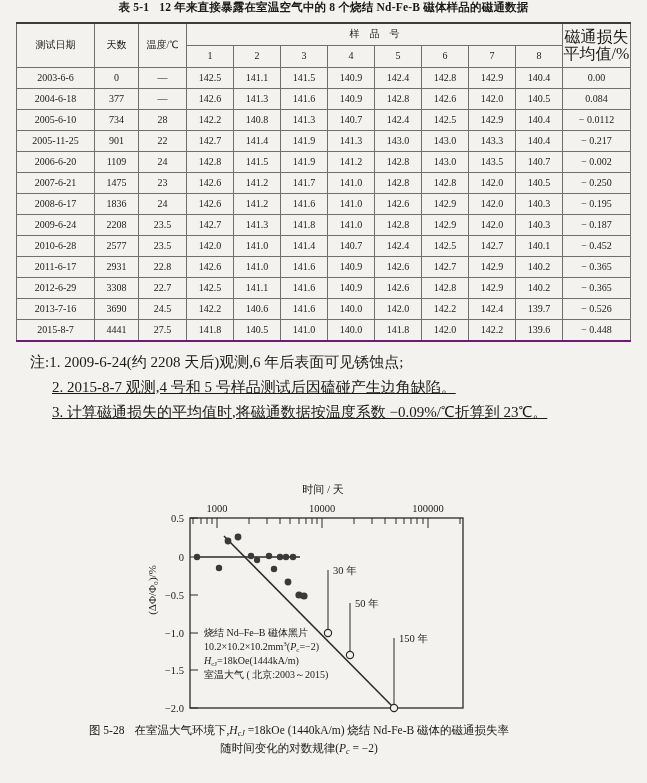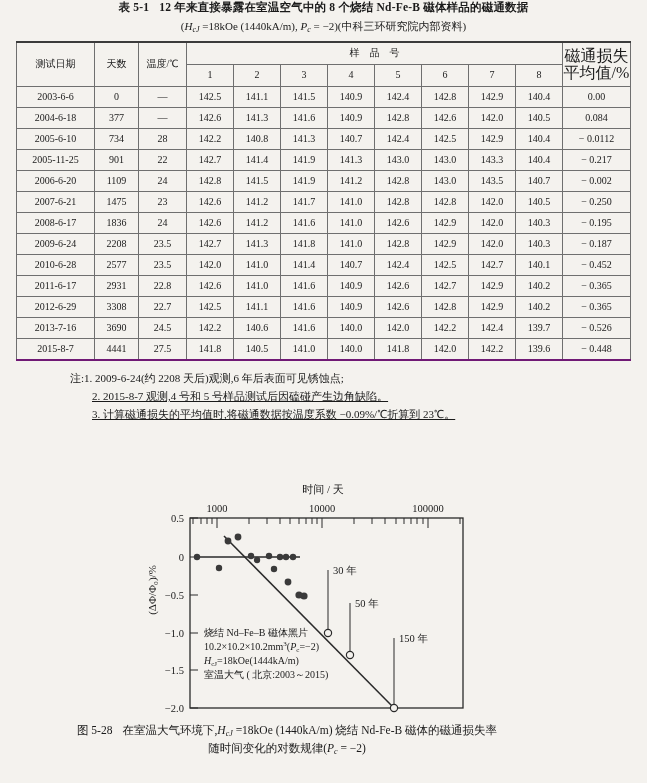--- a/index.html
+++ b/index.html
@@ -49,50 +49,47 @@
   table.data .topline{border-top:2px solid #3b3b3b;}
   table.data .botline{border-bottom:2px solid #701a75;}
   .c-date{width:78px;}
   .c-days{width:44px;}
   .c-temp{width:48px;}
   .c-s{width:47px;}
   .c-loss{width:68px;}
   .hdr-two{line-height:1.25;font-size:16px;}
 
   .notes{
-    margin:8px 0 0 70px;
-    font-size:11px;
+    margin:8px 0 0 30px;
+    font-size:15px;
     line-height:1.65;
   }
   .notes .ln{white-space:nowrap;}
   .notes .ind{padding-left:22px;text-decoration:underline;}
 
   
   .figwrap{position:absolute;left:0;top:470px;width:647px;height:250px;margin-left:8px;}
   .figcap{
-    position:absolute;left:0;top:722px;width:574px;
+    position:absolute;left:12px;top:722px;width:574px;
     text-align:center;font-size:11.5px;line-height:1.55;
   }
   .figcap .fignum{margin-right:10px;font-weight:normal;}
   svg{display:block;}
   .axlbl{font-family:"Liberation Serif", serif;font-size:11px;fill:#1a1a1a;}
   .ticklbl{font-family:"Liberation Serif", serif;font-size:10.5px;fill:#1a1a1a;}
   .annot{font-family:"Liberation Serif", serif;font-size:10px;fill:#1a1a1a;}
   .annot-b{font-family:"Liberation Serif", serif;font-size:10.5px;fill:#1a1a1a;}
 </style>
 </head>
 <body>
 
 <div class="page">
 
   <div class="tbl-title">
     <span class="num">表 5-1</span><span>12 年来直接暴露在室温空气中的 8 个烧结 Nd-Fe-B 磁体样品的磁通数据</span>
-  </div>
-  <div class="tbl-sub">
-    <span>(</span><span class="sub-i">H</span><span class="sub-sub">cJ</span><span> =18kOe (1440kA/m),</span> <span class="sub-i">P</span><span class="sub-sub">c</span><span> = −2)(中科三环研究院内部资料)</span>
   </div>
 
   <table class="data">
     <colgroup>
       <col class="c-date">
         <col class="c-days">
         <col class="c-temp">
       <col class="c-s">
         <col class="c-s">
         <col class="c-s">

